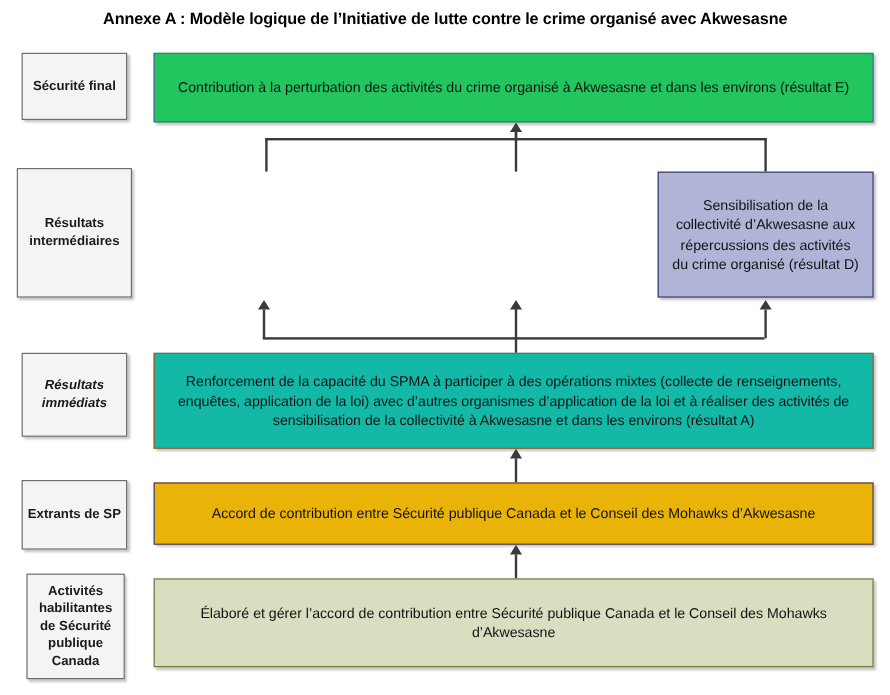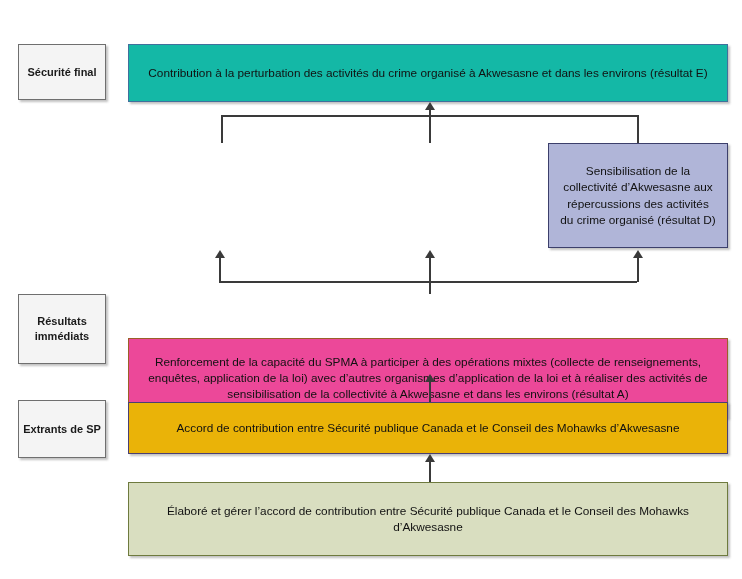--- a/index.html
+++ b/index.html
@@ -58,23 +58,23 @@
     display: flex;
     align-items: center;
     justify-content: center;
     text-align: center;
     font-size: 11.8px;
     line-height: 1.38;
     color: #111;
     box-sizing: border-box;
     padding: 4px 10px;
   }
-  .box-final        { background: #14b8a6; border-color: #41709c; }
+  .box-final        { background: #22c55e; border-color: #41709c; }
   .box-intermediate { background: #b0b5d8; border-color: #3c3f6b; }
-  .box-immediate    { background: #ec4899; border-color: #9b5f28; margin-top: 44px; }
+  .box-immediate    { background: #14b8a6; border-color: #9b5f28; }
   .box-output       { background: #eab308; border-color: #4a3f72; }
   .box-activity     { background: #d9dec0; border-color: #6e7a3e; }
 
   
   .conn {
     position: absolute;
     background: #3a3a3a;
   }
   .conn-v { width: 1.6px; }
   .conn-h { height: 1.6px; }
@@ -85,34 +85,41 @@
     border-left: 5px solid transparent;
     border-right: 5px solid transparent;
     border-bottom: 8px solid #3a3a3a;
   }
 </style>
 </head>
 <body>
 
 <div id="canvas">
 
+  <div class="title">Annexe A : Modèle logique de l’Initiative de lutte contre le crime organisé avec Akwesasne</div>
 
   <div class="cat-label" style="left:18px;  top:44px;  width:88px;  height:56px;">
     <span>Sécurité final</span>
   </div>
 
+  <div class="cat-label" style="left:14px; top:140px; width:96px; height:108px;">
+    <span>Résultats intermédiaires</span>
+  </div>
 
-  <div class="cat-label" style="left:18px; top:294px; width:88px; height:70px;">
+  <div class="cat-label" style="left:18px; top:294px; width:88px; height:70px;font-style:italic;">
     <span>Résultats immédiats</span>
   </div>
 
   <div class="cat-label" style="left:18px; top:400px; width:88px; height:58px;">
     <span>Extrants de SP</span>
   </div>
 
+  <div class="cat-label" style="left:22px; top:478px; width:82px; height:88px;">
+    <span>Activités habilitantes de Sécurité publique Canada</span>
+  </div>
 
   <div class="flow-box box-final" style="left:128px; top:44px; width:600px; height:58px;">
     <span>Contribution à la perturbation des activités du crime organisé à Akwesasne et dans les environs (résultat E)</span>
   </div>
 
   <div class="conn conn-v" style="left:221px; top:115px; height:28px;"></div>
   <div class="conn conn-v" style="left:637px; top:115px; height:28px;"></div>
   <div class="conn conn-h" style="left:221px; top:115px; width:418px;"></div>
   <div class="conn conn-v" style="left:429px; top:110px; height:33px;"></div>
   <div class="conn conn-v" style="left:429px; top:110px; height:5px;"></div>

